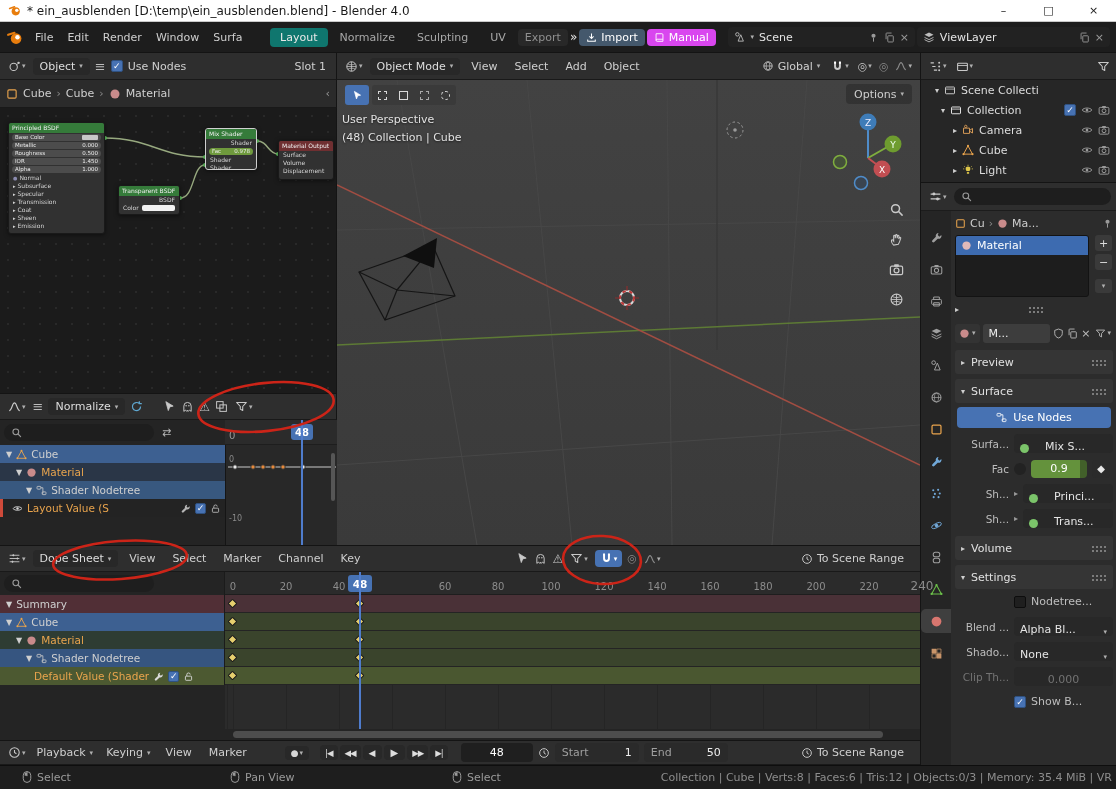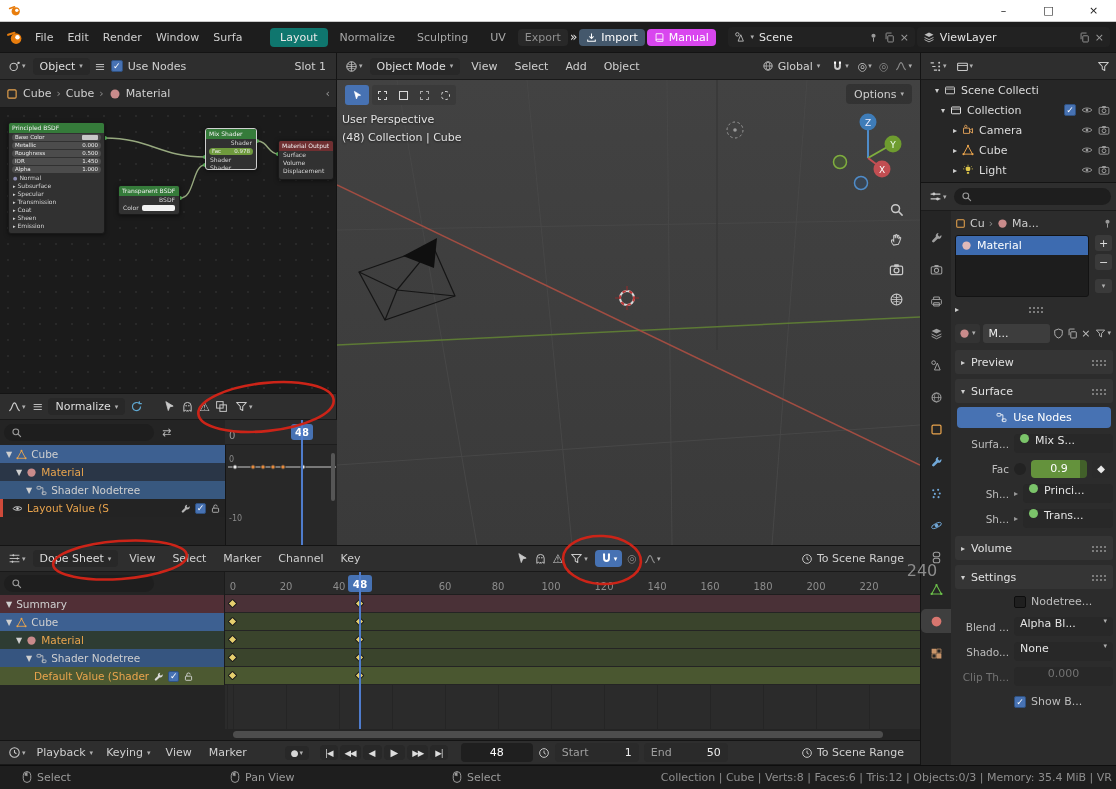--- a/index.html
+++ b/index.html
@@ -37,21 +37,21 @@
 .tri{font-size:8px;color:#cfcfcf;flex:none}
 .orange{color:#e9a44d}
 .kf{position:absolute;width:7px;height:7px;background:#e6cf6e;border:1px solid #1c1c1c;transform:rotate(45deg);border-radius:1px}
 
 .otrow{height:20px;display:flex;align-items:center;gap:5px;padding-right:6px;font-size:11px;color:#dcdcdc}
 
 .ppanel{background:#353535;border-radius:3px;height:24px;display:flex;align-items:center;gap:6px;padding:0 6px;margin-top:5px;color:#e0e0e0}
 .grip{width:16px;height:7px;background-image:radial-gradient(#7c7c7c 1px,transparent 1.3px);background-size:4px 4px;margin-left:auto}
 .prow{display:flex;align-items:center;gap:5px;height:25px}
 .plabel{width:54px;text-align:right;color:#bdbdbd;flex:none;font-size:10.5px;white-space:nowrap;overflow:hidden}
-.pdd{flex:1;display:flex;align-items:flex-start;gap:6px;background:#282828;border-radius:4px;height:19px;padding:0 6px;color:#e4e4e4;white-space:nowrap;overflow:hidden}
+.pdd{flex:1;display:flex;align-items:flex-end;gap:16px;background:#282828;border-radius:4px;height:19px;padding:0 6px;color:#e4e4e4;white-space:nowrap;overflow:hidden}
 .ptab{width:30px;height:24px;display:flex;align-items:center;justify-content:center}
 .ptab.on{background:#3f3f3f;border-radius:5px 0 0 5px}
 .sq{display:inline-block;width:9px;height:9px;border:1px dashed #d8d8d8}
 </style>
 </head>
 <body>
 
 <svg width="0" height="0" style="position:absolute">
 <defs>
 <symbol id="i-search" viewBox="0 0 16 16">
@@ -229,20 +229,21 @@
       </symbol>
 </defs>
 </svg>
 
 <div id="app">
 
   <div id="titlebar" class="abs" style="left:0;top:0;width:1116px;height:22px">
     <svg class="ic" style="margin:0 6px 0 8px">
         <use href="#i-blender"></use>
       </svg>
+    <span>* ein_ausblenden [D:\temp\ein_ausblenden.blend] - Blender 4.0</span>
     <span style="flex:1"></span>
     <span class="wbtn">–</span>
     <span class="wbtn">□</span>
     <span class="wbtn">×</span>
   </div>
 
   <div id="topbar" class="abs" style="left:0;top:22px;width:1116px;height:31px">
     <svg class="ic" style="width:17px;height:17px;margin-right:4px">
         <use href="#i-blender"></use>
       </svg>
@@ -1045,21 +1046,21 @@
       <span class="abs" style="left:114px;bottom:2px;transform:translateX(-50%);font-size:10px;color:#8c8c8c">40</span>
       <span class="abs" style="left:220px;bottom:2px;transform:translateX(-50%);font-size:10px;color:#8c8c8c">60</span>
       <span class="abs" style="left:273px;bottom:2px;transform:translateX(-50%);font-size:10px;color:#8c8c8c">80</span>
       <span class="abs" style="left:326px;bottom:2px;transform:translateX(-50%);font-size:10px;color:#8c8c8c">100</span>
       <span class="abs" style="left:379px;bottom:2px;transform:translateX(-50%);font-size:10px;color:#8c8c8c">120</span>
       <span class="abs" style="left:432px;bottom:2px;transform:translateX(-50%);font-size:10px;color:#8c8c8c">140</span>
       <span class="abs" style="left:485px;bottom:2px;transform:translateX(-50%);font-size:10px;color:#8c8c8c">160</span>
       <span class="abs" style="left:538px;bottom:2px;transform:translateX(-50%);font-size:10px;color:#8c8c8c">180</span>
       <span class="abs" style="left:591px;bottom:2px;transform:translateX(-50%);font-size:10px;color:#8c8c8c">200</span>
       <span class="abs" style="left:644px;bottom:2px;transform:translateX(-50%);font-size:10px;color:#8c8c8c">220</span>
-      <span class="abs" style="left:697px;bottom:14px;transform:translateX(-50%);font-size:16px;color:#8c8c8c">240</span>
+      <span class="abs" style="left:697px;bottom:1px;transform:translateX(-50%);font-size:12px;color:#8c8c8c">240</span>
       <span class="abs" style="left:123px;top:3px;width:24px;height:17px;background:#4772b3;border-radius:3px;color:#fff;font-size:10.5px;font-weight:bold;display:flex;align-items:center;justify-content:center">48</span>
     </div>
 
     <div class="abs" style="left:225px;top:23px;width:695px;height:134px;background:#2b2b2b;background-image:repeating-linear-gradient(90deg,rgba(0,0,0,.14) 0 1px,transparent 1px 53px);background-position:8px 0">
       <div style="position:relative;height:18px;background:#4a3137;border-bottom:1px solid #242424">
           <span class="kf" style="left:4px;top:5px"></span>
           <span class="kf" style="left:131px;top:5px"></span>
         </div>
       <div style="position:relative;height:18px;background:#3a442c;border-bottom:1px solid #242424">
           <span class="kf" style="left:4px;top:5px"></span>

